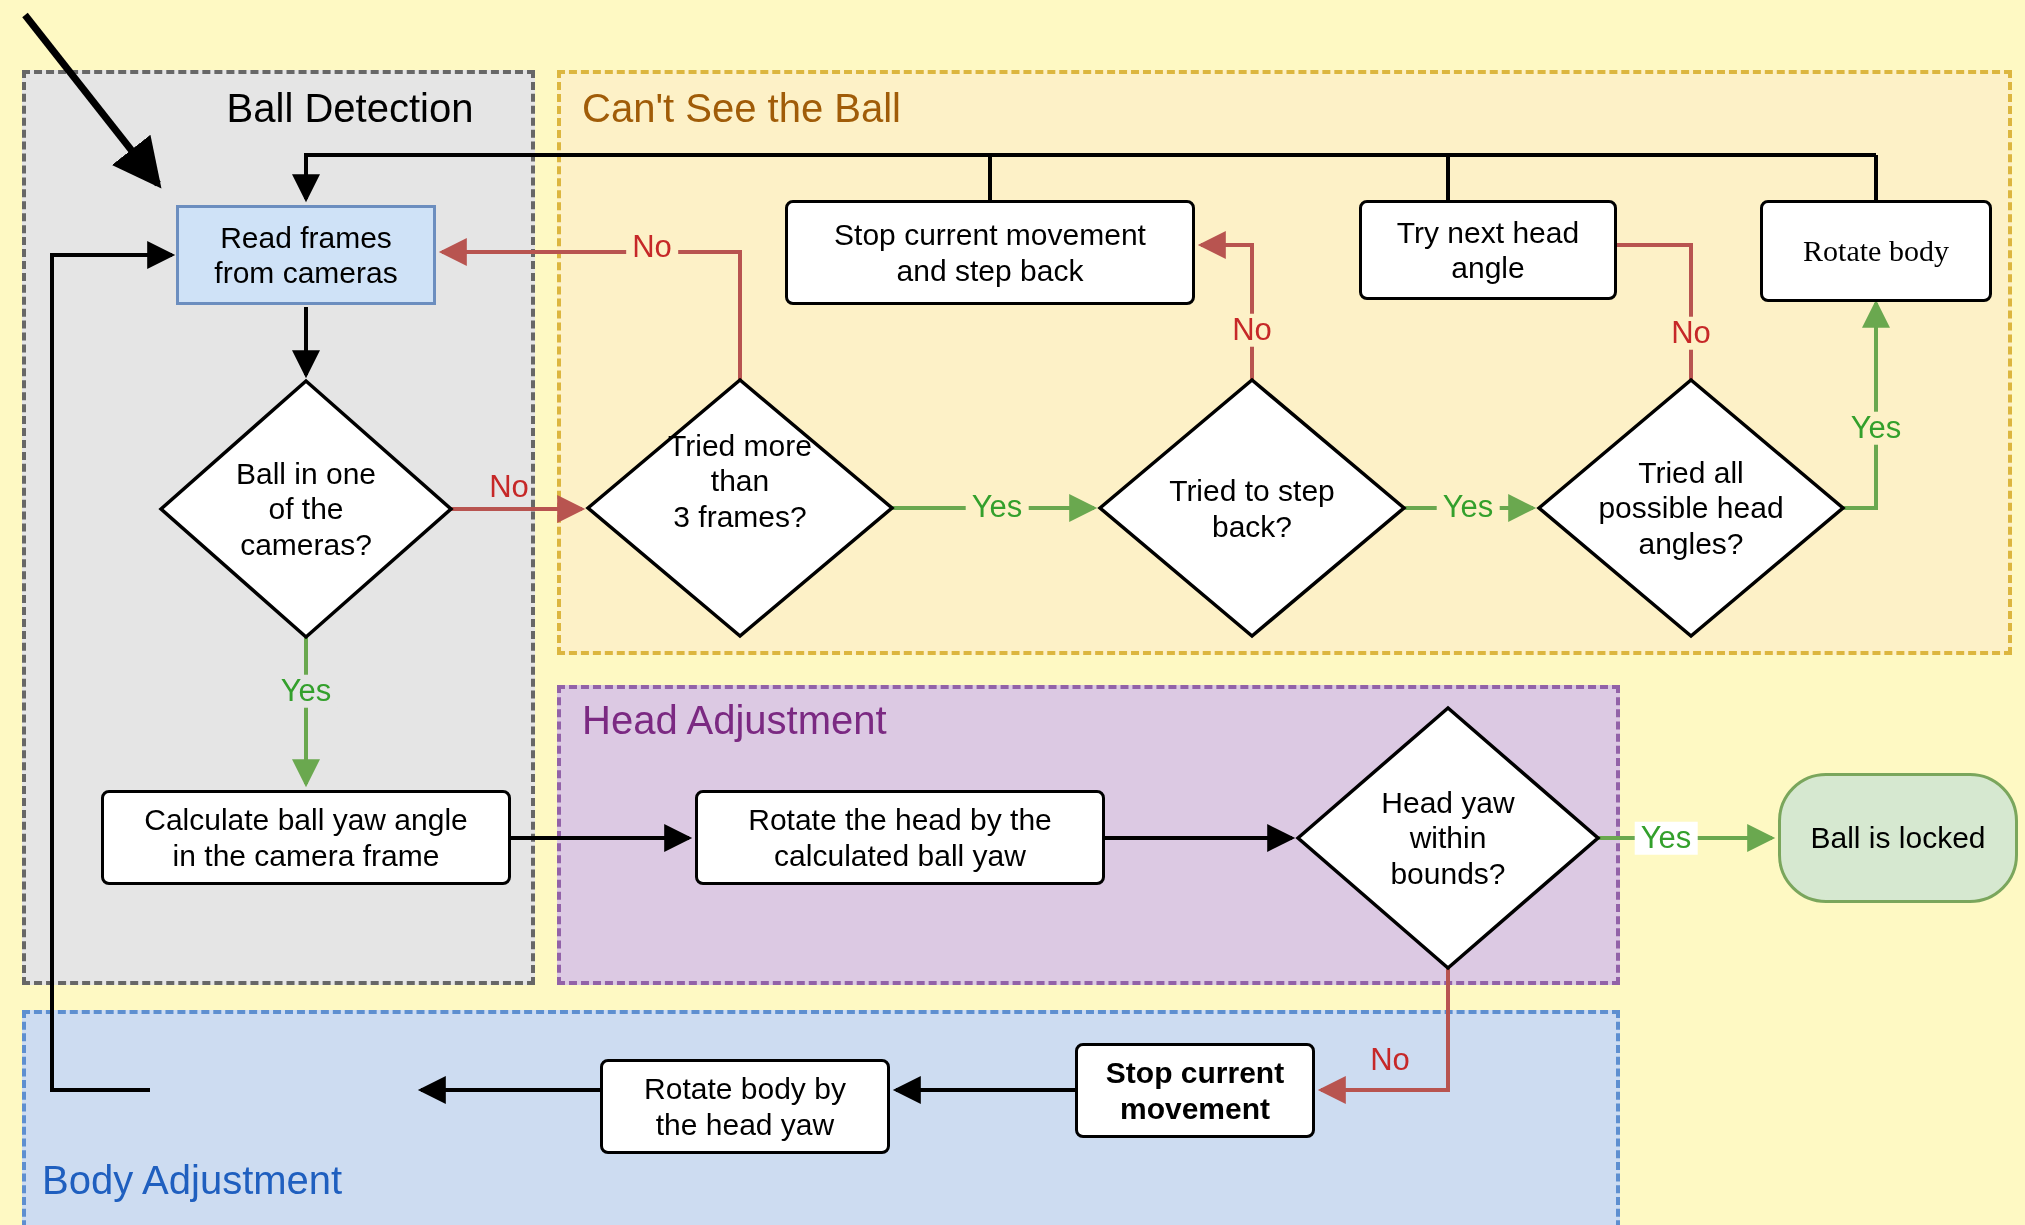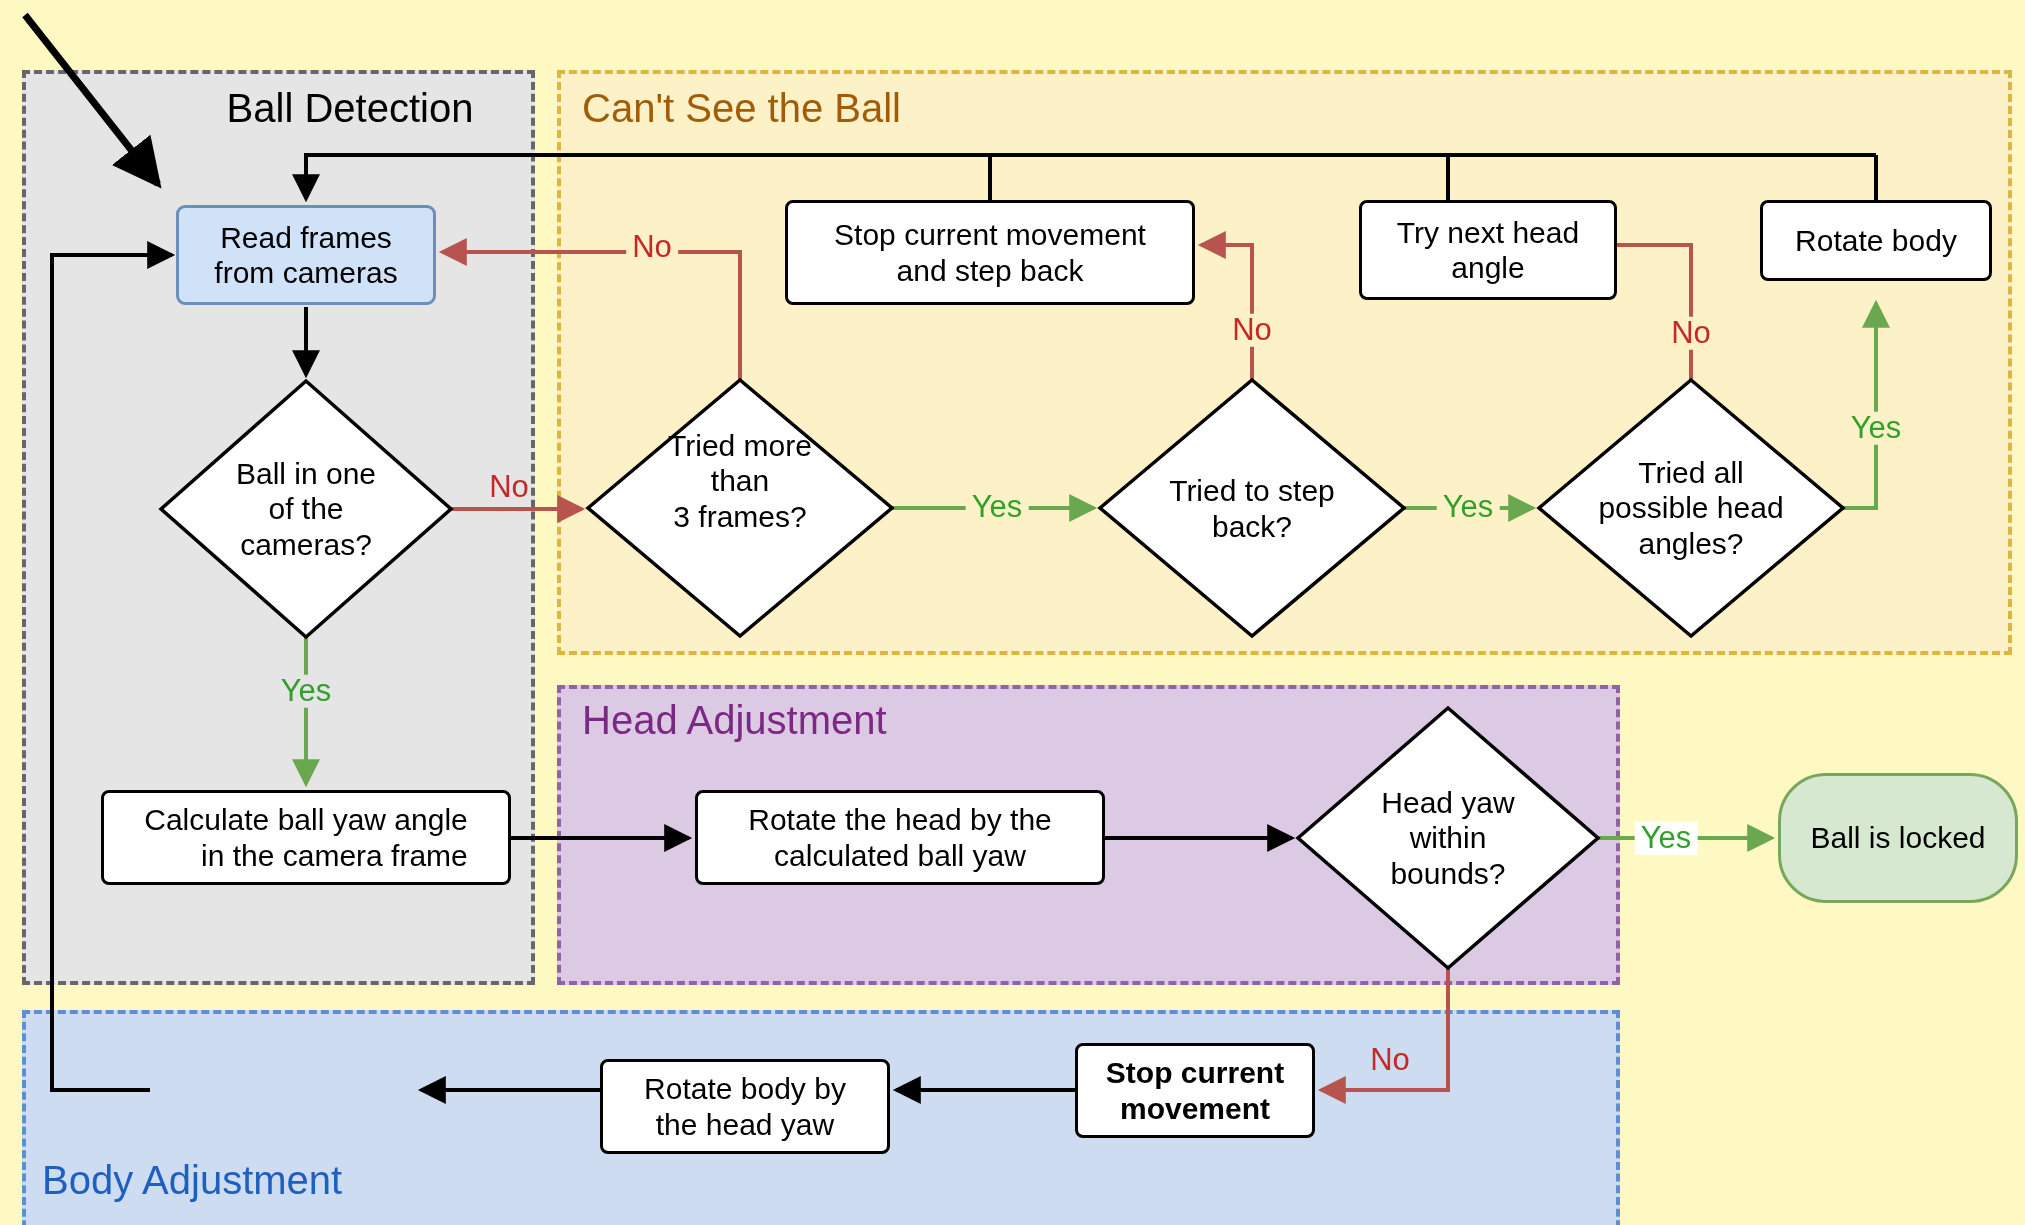--- a/index.html
+++ b/index.html
@@ -29,21 +29,21 @@
   .shape { fill:#ffffff; stroke:var(--black,#000); stroke-width:3.5px; }
   .mf-black { fill:var(--black,#000); }
   .mf-red   { fill:var(--red-line,#b85450); }
   .mf-green { fill:var(--green-line,#6aa84f); }
 
   .node, .dtext {
     position:absolute; display:flex; align-items:center; justify-content:center;
     text-align:center; white-space:pre-line; font-size:30px; line-height:1.17; z-index:3;
   }
   .node { background:#fff; border:3px solid #000; border-radius:8px; }
-  .node.start { background:var(--start-fill,#cfe2f7); border-color:var(--start-border,#6c8ebf); border-radius:9px; }
+  .node.start { background:var(--start-fill,#cfe2f7); border-color:var(--start-border,#6c8ebf); border-radius:0; }
   .node.end   { background:var(--end-fill,#d6e8d0); border-color:var(--end-border,#7aa65c); border-radius:48px; }
 
   .elabel {
     position:absolute; transform:translate(-50%,-50%); font-size:31px;
     line-height:1.05; z-index:4; padding:0 6px; white-space:nowrap;
   }
   .elabel.red   { color:var(--red-label,#c62828); }
   .elabel.green { color:var(--green-label,#33a02c); }
   .bg-yellow { background:var(--yellow-bg,#fdf1c7); }
   .bg-gray   { background:var(--gray-bg,#e5e5e5); }
@@ -103,27 +103,27 @@
 
     <polygon class="shape" points="161,509 306,381 451,509 306,637"></polygon>
     <polygon class="shape" points="588,508 740,380 892,508 740,636"></polygon>
     <polygon class="shape" points="1100,508 1252,380 1404,508 1252,636"></polygon>
     <polygon class="shape" points="1539,508 1691,380 1843,508 1691,636"></polygon>
     <polygon class="shape" points="1298,838 1448,708 1598,838 1448,968"></polygon>
   </svg>
 
   <div class="node start" style="left:176px;top:205px;width:260px;height:100px;">Read frames
 from cameras</div>
-  <div class="node" style="left:101px;top:790px;width:410px;height:95px;text-align:right;">Calculate ball yaw angle
+  <div class="node" style="left:101px;top:790px;width:410px;height:95px;">Calculate ball yaw angle
 in the camera frame</div>
   <div class="node" style="left:785px;top:200px;width:410px;height:105px;">Stop current movement
 and step back</div>
   <div class="node" style="left:1319px;top:200px;width:258px;height:100px;margin-left:40px;">Try next head
 angle</div>
-  <div class="node" style="left:1760px;top:200px;width:232px;height:81px;">Rotate body</div>
+  <div class="node" style="left:1760px;top:200px;width:232px;height:102px;font-family:Liberation Serif, serif;">Rotate body</div>
   <div class="node end" style="left:1778px;top:773px;width:240px;height:130px;">Ball is locked</div>
   <div class="node" style="left:695px;top:790px;width:410px;height:95px;">Rotate the head by the
 calculated ball yaw</div>
   <div class="node" style="left:1075px;top:1043px;width:240px;height:95px;font-weight:bold;">Stop current
 movement</div>
   <div class="node" style="left:600px;top:1043px;width:290px;height:95px;margin-top:16px;">Rotate body by
 the head yaw</div>
 
   <div class="dtext" style="left:176px;top:454px;width:260px;height:110px;">Ball in one
 of the

